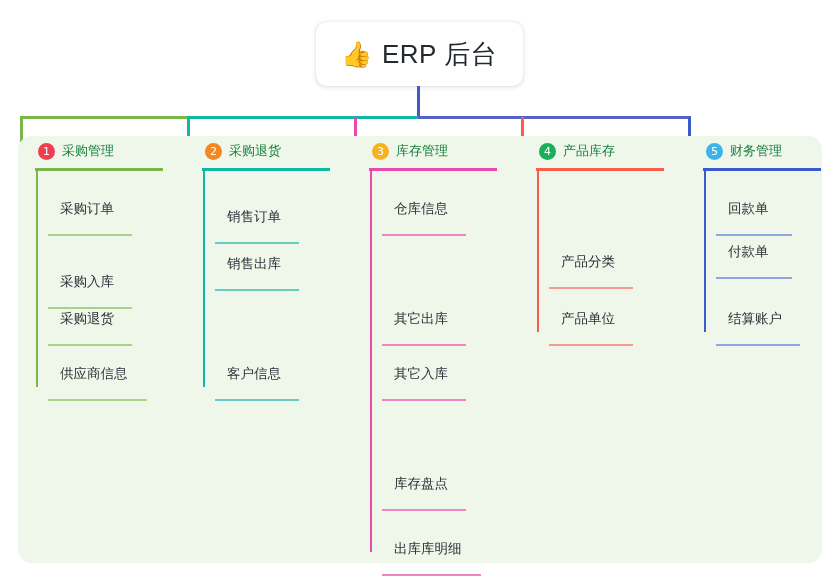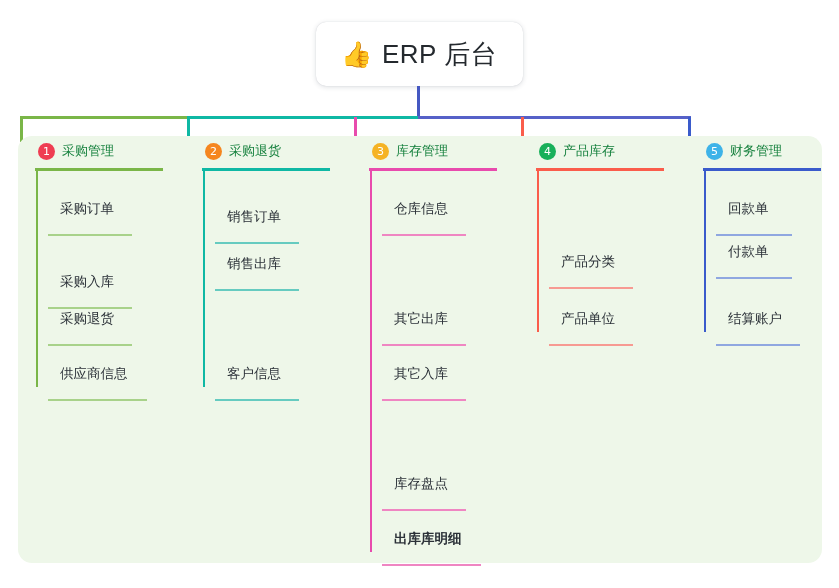--- a/index.html
+++ b/index.html
@@ -229,21 +229,21 @@
             <div class="leaf-rule" style="background: rgb(239, 134, 194);"></div>
           </div>
           <div class="leaf" style="top: 229px; width: 84px;">
             <span class="leaf-text">其它入库</span>
             <div class="leaf-rule" style="background: rgb(239, 134, 194);"></div>
           </div>
           <div class="leaf" style="top: 339px; width: 84px;">
             <span class="leaf-text">库存盘点</span>
             <div class="leaf-rule" style="background: rgb(239, 134, 194);"></div>
           </div>
-          <div class="leaf" style="top: 394px; width: 99px; font-weight: bold;">
+          <div class="leaf" style="top: 404px; width: 99px;">
             <span class="leaf-text">出库库明细</span>
             <div class="leaf-rule" style="background: rgb(239, 134, 194);"></div>
           </div>
         </div>
         <div class="column" style="left: 501px;">
           <div class="col-head">
             <span class="badge" style="background: rgb(24, 176, 90);">4</span>
             <span class="col-title">产品库存</span>
           </div>
           <div class="head-rule" style="width: 128px; background: rgb(250, 93, 75);"></div>

